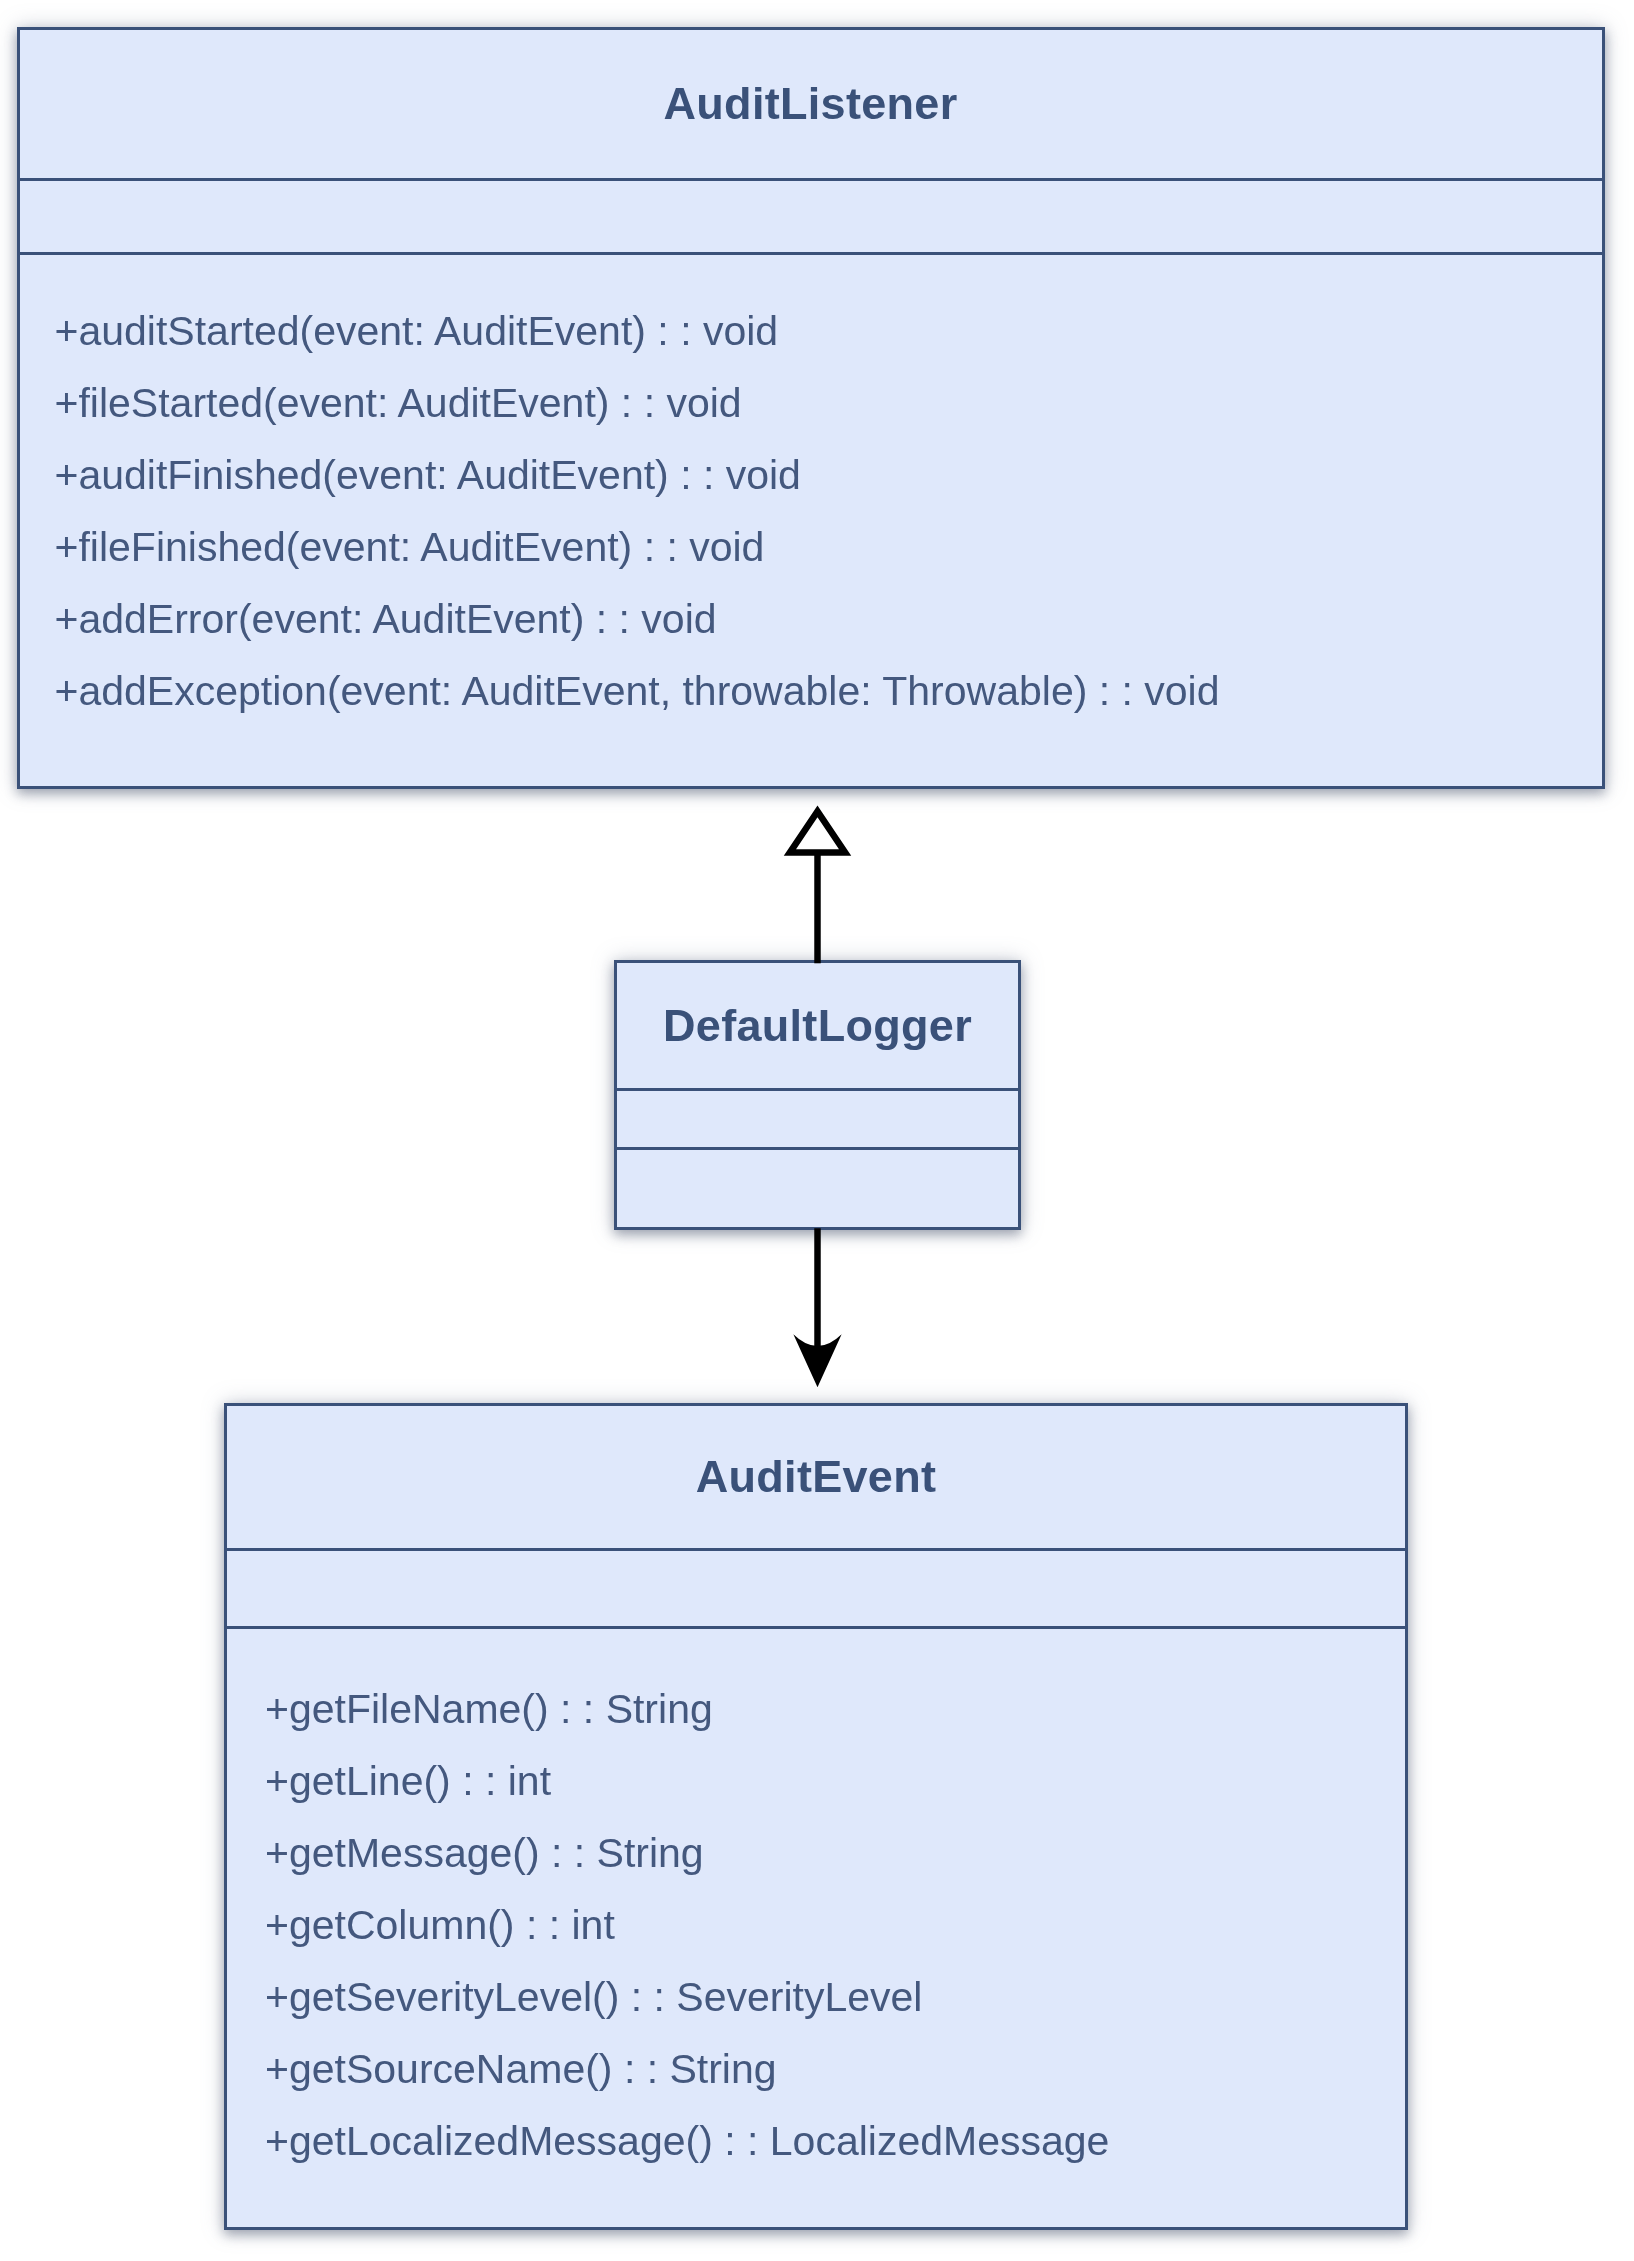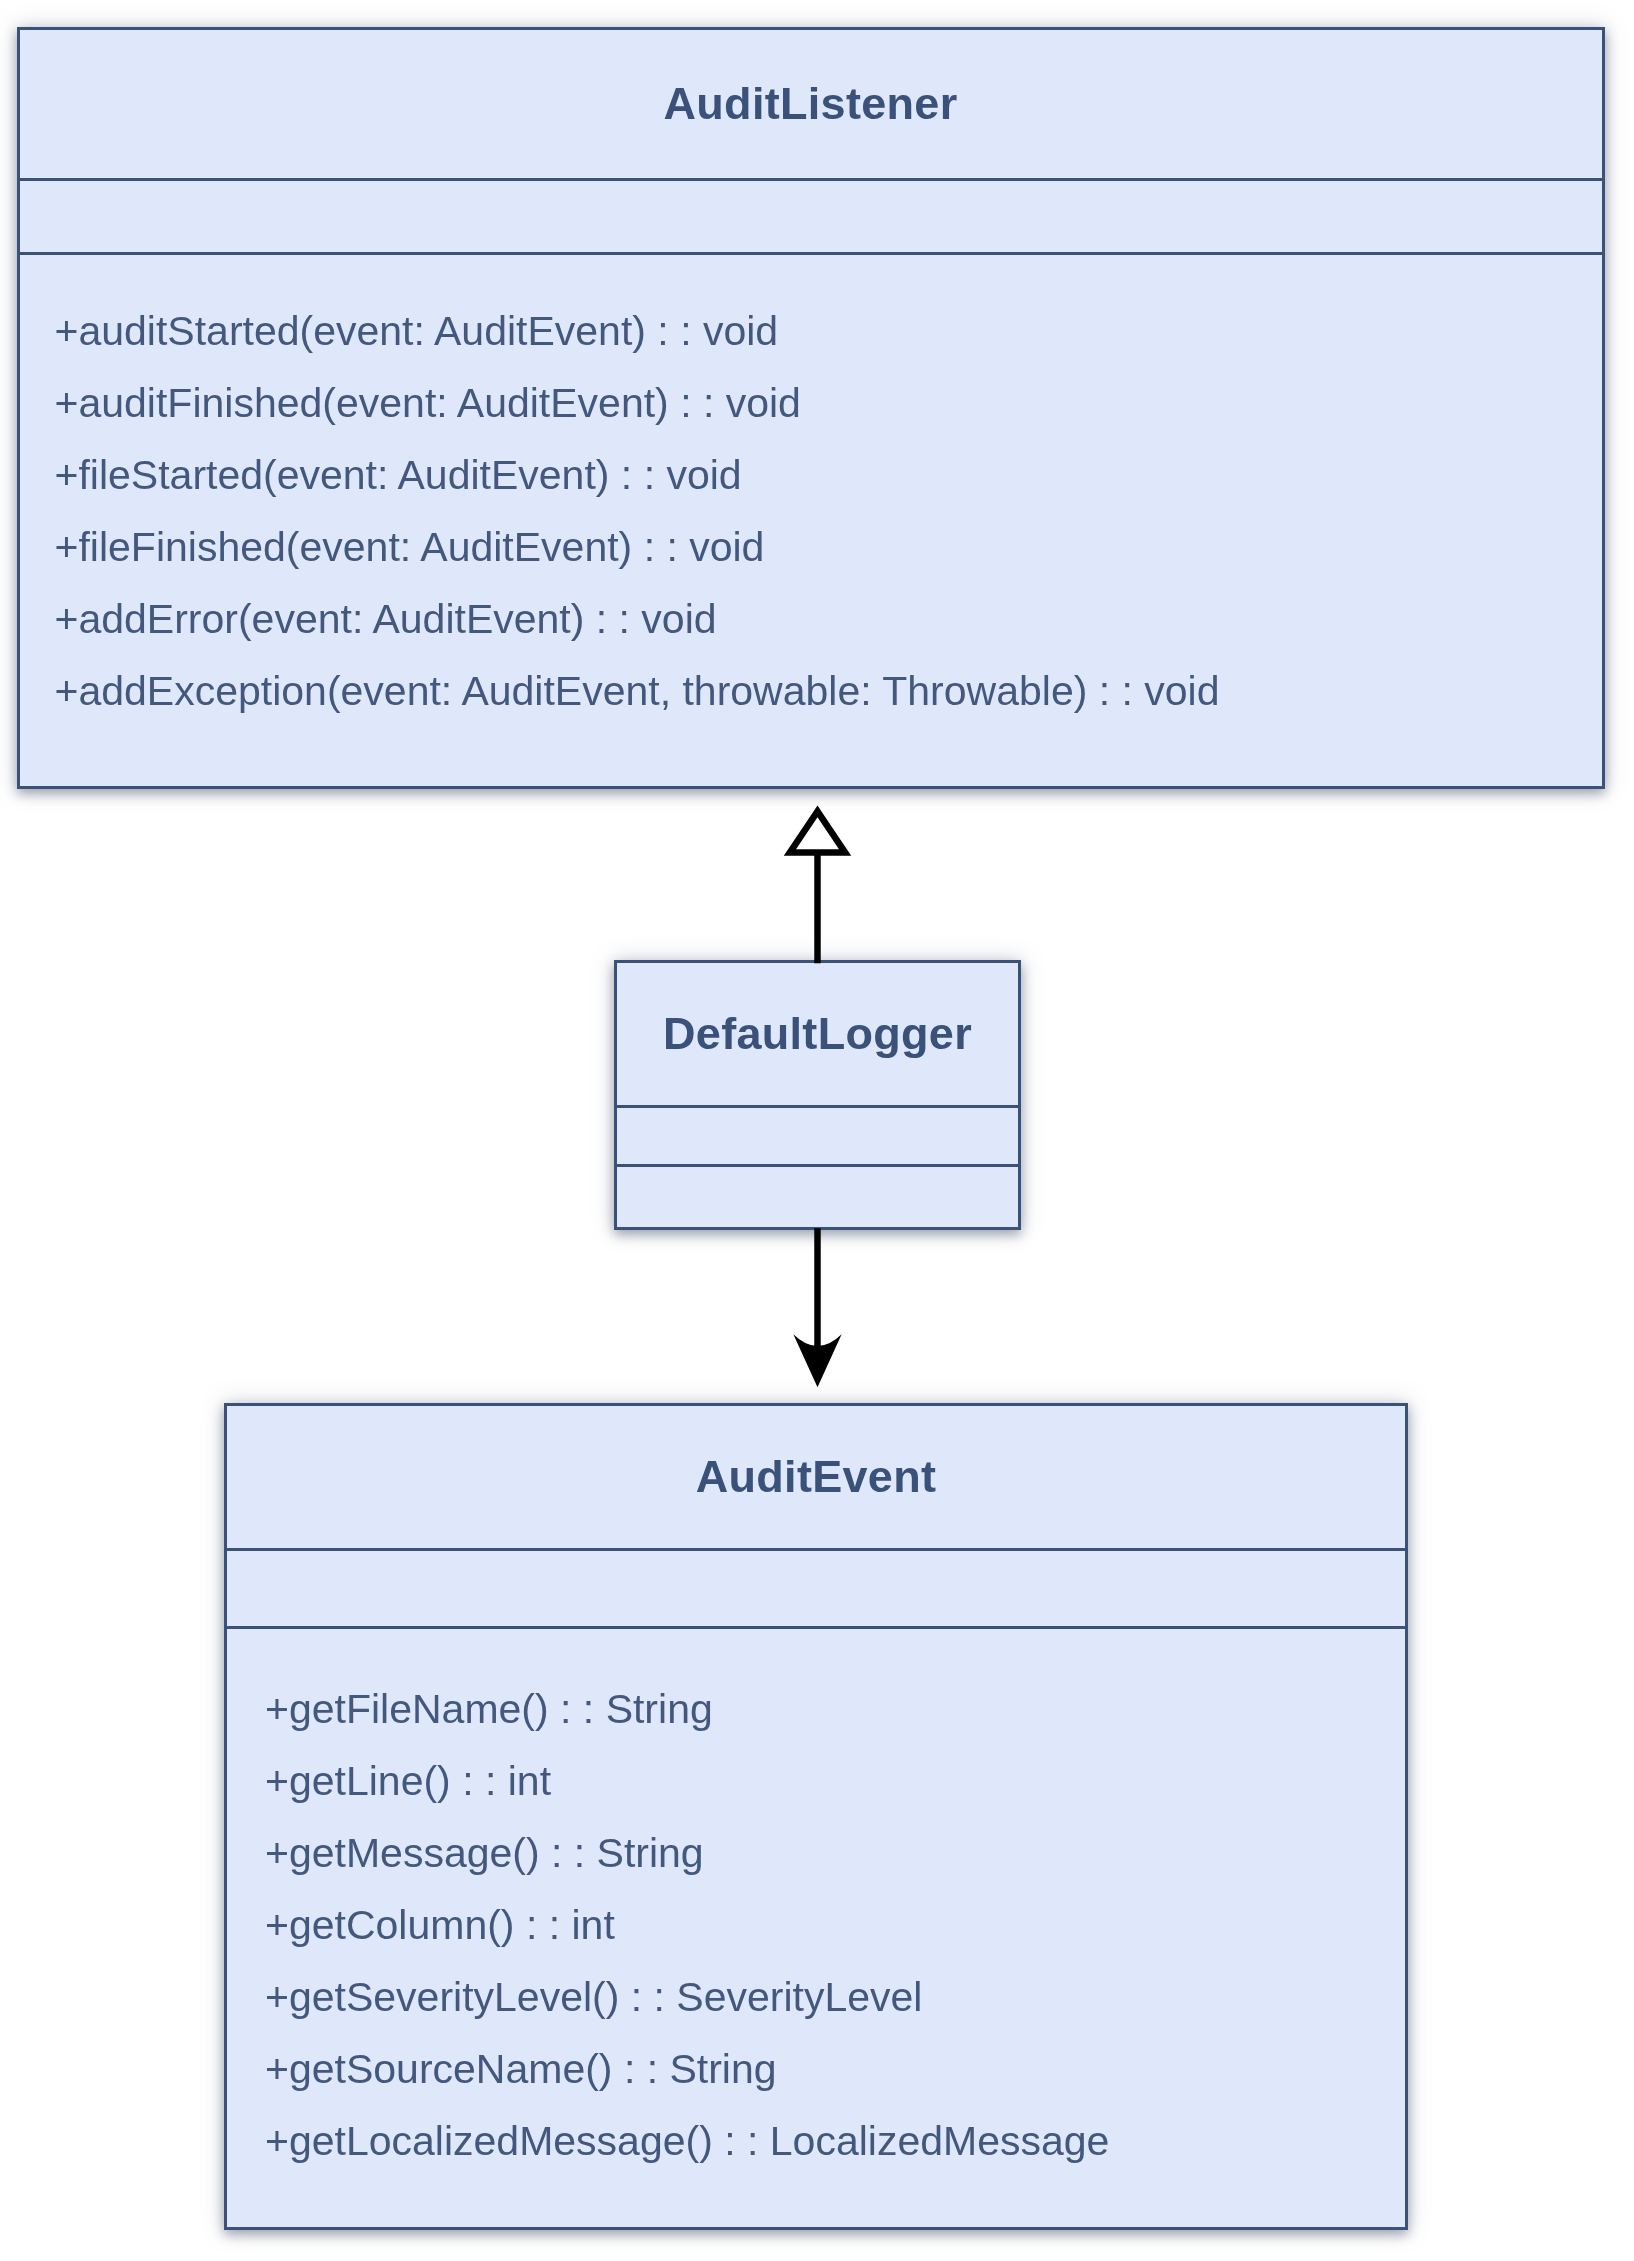--- a/index.html
+++ b/index.html
@@ -37,40 +37,40 @@
     height:72px;display:flex;align-items:center;
     font-size:41px;color:var(--member-text);white-space:nowrap;
   }
   
   #box-audit-listener{left:16.5px;top:26.5px;width:1588px;height:762px;}
   #box-audit-listener .compartment-title{height:148px;}
   #box-audit-listener .compartment-attrs{height:77px;}
   #box-audit-listener .compartment-methods{padding:41px 11.8px 0 35px;}
   
   #box-default-logger{left:614px;top:960px;width:407px;height:270px;}
-  #box-default-logger .compartment-title{height:142px;}
+  #box-default-logger .compartment-title{height:125px;}
   #box-default-logger .compartment-attrs{height:62px;}
   
   #box-audit-event{left:224px;top:1403px;width:1184px;height:827px;}
   #box-audit-event .compartment-title{height:142px;}
   #box-audit-event .compartment-attrs{height:81px;}
   #box-audit-event .compartment-methods{padding:44px 11.8px 0 38px;border-radius:16px;}
 
   #connector-layer{position:absolute;left:0;top:0;width:1635px;height:2261px;pointer-events:none;}
 </style>
 </head>
 <body>
 
 <div class="class-box" id="box-audit-listener">
   <div class="compartment-title">AuditListener</div>
   <div class="compartment-attrs"></div>
   <div class="compartment-methods">
     <div class="member-row">+auditStarted(event: AuditEvent) : : void</div>
+    <div class="member-row">+fileStarted(event: AuditEvent) : : void</div>
     <div class="member-row">+auditFinished(event: AuditEvent) : : void</div>
-    <div class="member-row">+fileStarted(event: AuditEvent) : : void</div>
     <div class="member-row">+fileFinished(event: AuditEvent) : : void</div>
     <div class="member-row">+addError(event: AuditEvent) : : void</div>
     <div class="member-row">+addException(event: AuditEvent, throwable: Throwable) : : void</div>
   </div>
 </div>
 
 <div class="class-box" id="box-default-logger">
   <div class="compartment-title">DefaultLogger</div>
   <div class="compartment-attrs"></div>
   <div class="compartment-methods"></div>

